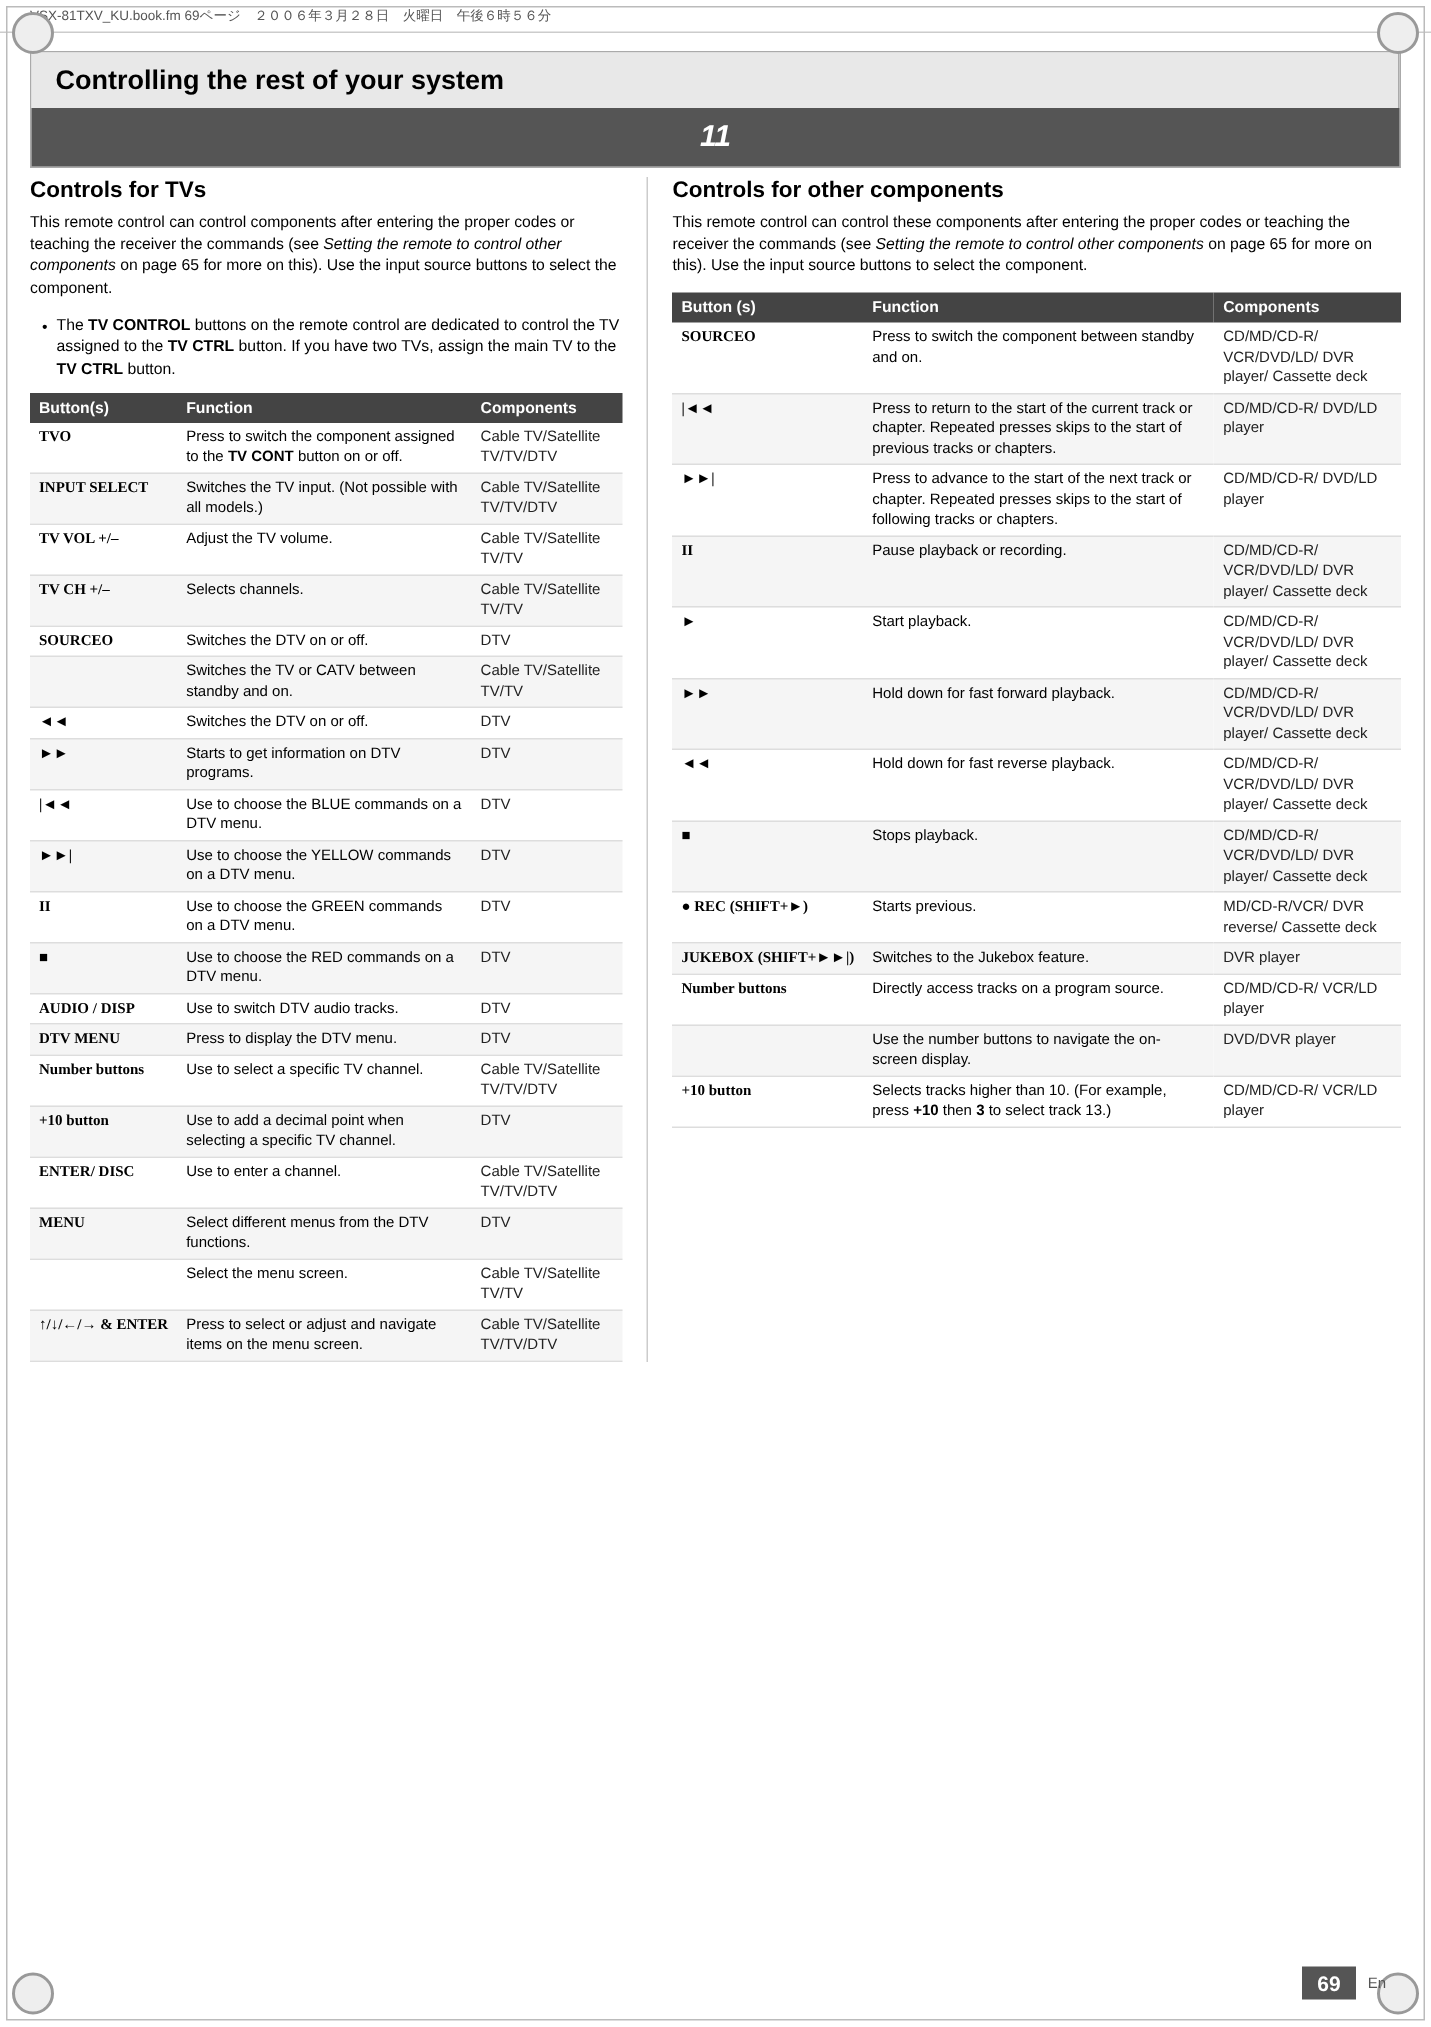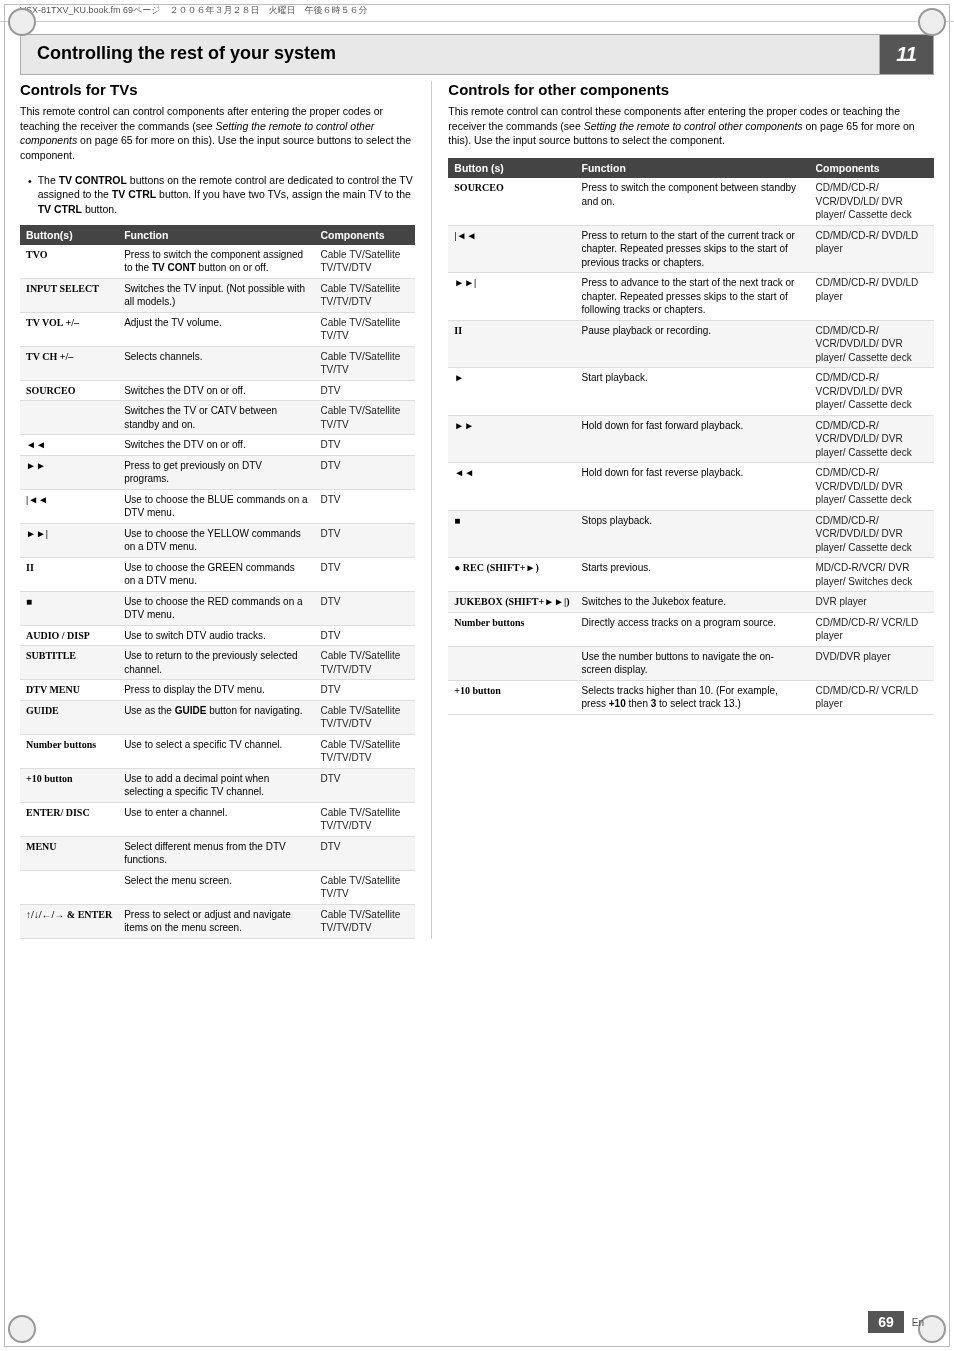--- a/index.html
+++ b/index.html
@@ -207,20 +207,21 @@
       border: 1px solid #bbb;
       pointer-events: none;
     }
 
     .title-row {
       display: flex;
       align-items: stretch;
       justify-content: space-between;
       margin: 12px 20px 6px 20px;
       border: 1px solid #aaa;
+      flex-direction: column;
     }
 
     .title-left {
       background: #e8e8e8;
       padding: 8px 16px;
       font-size: 18px;
       font-weight: bold;
       flex: 1;
       border-right: 1px solid #aaa;
     }
@@ -317,21 +318,21 @@
               <td class="td-function">Switches the TV or CATV between standby and on.</td>
               <td class="td-components">Cable TV/Satellite TV/TV</td>
             </tr>
             <tr>
               <td class="td-button"><strong>◄◄</strong></td>
               <td class="td-function">Switches the DTV on or off.</td>
               <td class="td-components">DTV</td>
             </tr>
             <tr>
               <td class="td-button"><strong>►►</strong></td>
-              <td class="td-function">Press to get previously on DTV programs.</td>
+              <td class="td-function">Starts to get information on DTV programs.</td>
               <td class="td-components">DTV</td>
             </tr>
             <tr>
               <td class="td-button"><strong>|◄◄</strong></td>
               <td class="td-function">Use to choose the BLUE commands on a DTV menu.</td>
               <td class="td-components">DTV</td>
             </tr>
             <tr>
               <td class="td-button"><strong>►►|</strong></td>
               <td class="td-function">Use to choose the YELLOW commands on a DTV menu.</td>
@@ -346,33 +347,23 @@
               <td class="td-button"><strong>■</strong></td>
               <td class="td-function">Use to choose the RED commands on a DTV menu.</td>
               <td class="td-components">DTV</td>
             </tr>
             <tr>
               <td class="td-button"><strong>AUDIO / DISP</strong></td>
               <td class="td-function">Use to switch DTV audio tracks.</td>
               <td class="td-components">DTV</td>
             </tr>
             <tr>
-              <td class="td-button"><strong>SUBTITLE</strong></td>
-              <td class="td-function">Use to return to the previously selected channel.</td>
-              <td class="td-components">Cable TV/Satellite TV/TV/DTV</td>
-            </tr>
-            <tr>
               <td class="td-button"><strong>DTV MENU</strong></td>
               <td class="td-function">Press to display the DTV menu.</td>
               <td class="td-components">DTV</td>
-            </tr>
-            <tr>
-              <td class="td-button"><strong>GUIDE</strong></td>
-              <td class="td-function">Use as the <strong>GUIDE</strong> button for navigating.</td>
-              <td class="td-components">Cable TV/Satellite TV/TV/DTV</td>
             </tr>
             <tr>
               <td class="td-button"><strong>Number buttons</strong></td>
               <td class="td-function">Use to select a specific TV channel.</td>
               <td class="td-components">Cable TV/Satellite TV/TV/DTV</td>
             </tr>
             <tr>
               <td class="td-button"><strong>+10 button</strong></td>
               <td class="td-function">Use to add a decimal point when selecting a specific TV channel.</td>
               <td class="td-components">DTV</td>
@@ -452,21 +443,21 @@
               <td class="td-components">CD/MD/CD-R/ VCR/DVD/LD/ DVR player/ Cassette deck</td>
             </tr>
             <tr>
               <td class="td-button"><strong>■</strong></td>
               <td class="td-function">Stops playback.</td>
               <td class="td-components">CD/MD/CD-R/ VCR/DVD/LD/ DVR player/ Cassette deck</td>
             </tr>
             <tr>
               <td class="td-button"><strong>● REC (SHIFT+►)</strong></td>
               <td class="td-function">Starts previous.</td>
-              <td class="td-components">MD/CD-R/VCR/ DVR player/ Switches deck</td>
+              <td class="td-components">MD/CD-R/VCR/ DVR reverse/ Cassette deck</td>
             </tr>
             <tr>
               <td class="td-button"><strong>JUKEBOX (SHIFT+►►|)</strong></td>
               <td class="td-function">Switches to the Jukebox feature.</td>
               <td class="td-components">DVR player</td>
             </tr>
             <tr>
               <td class="td-button"><strong>Number buttons</strong></td>
               <td class="td-function">Directly access tracks on a program source.</td>
               <td class="td-components">CD/MD/CD-R/ VCR/LD player</td>

